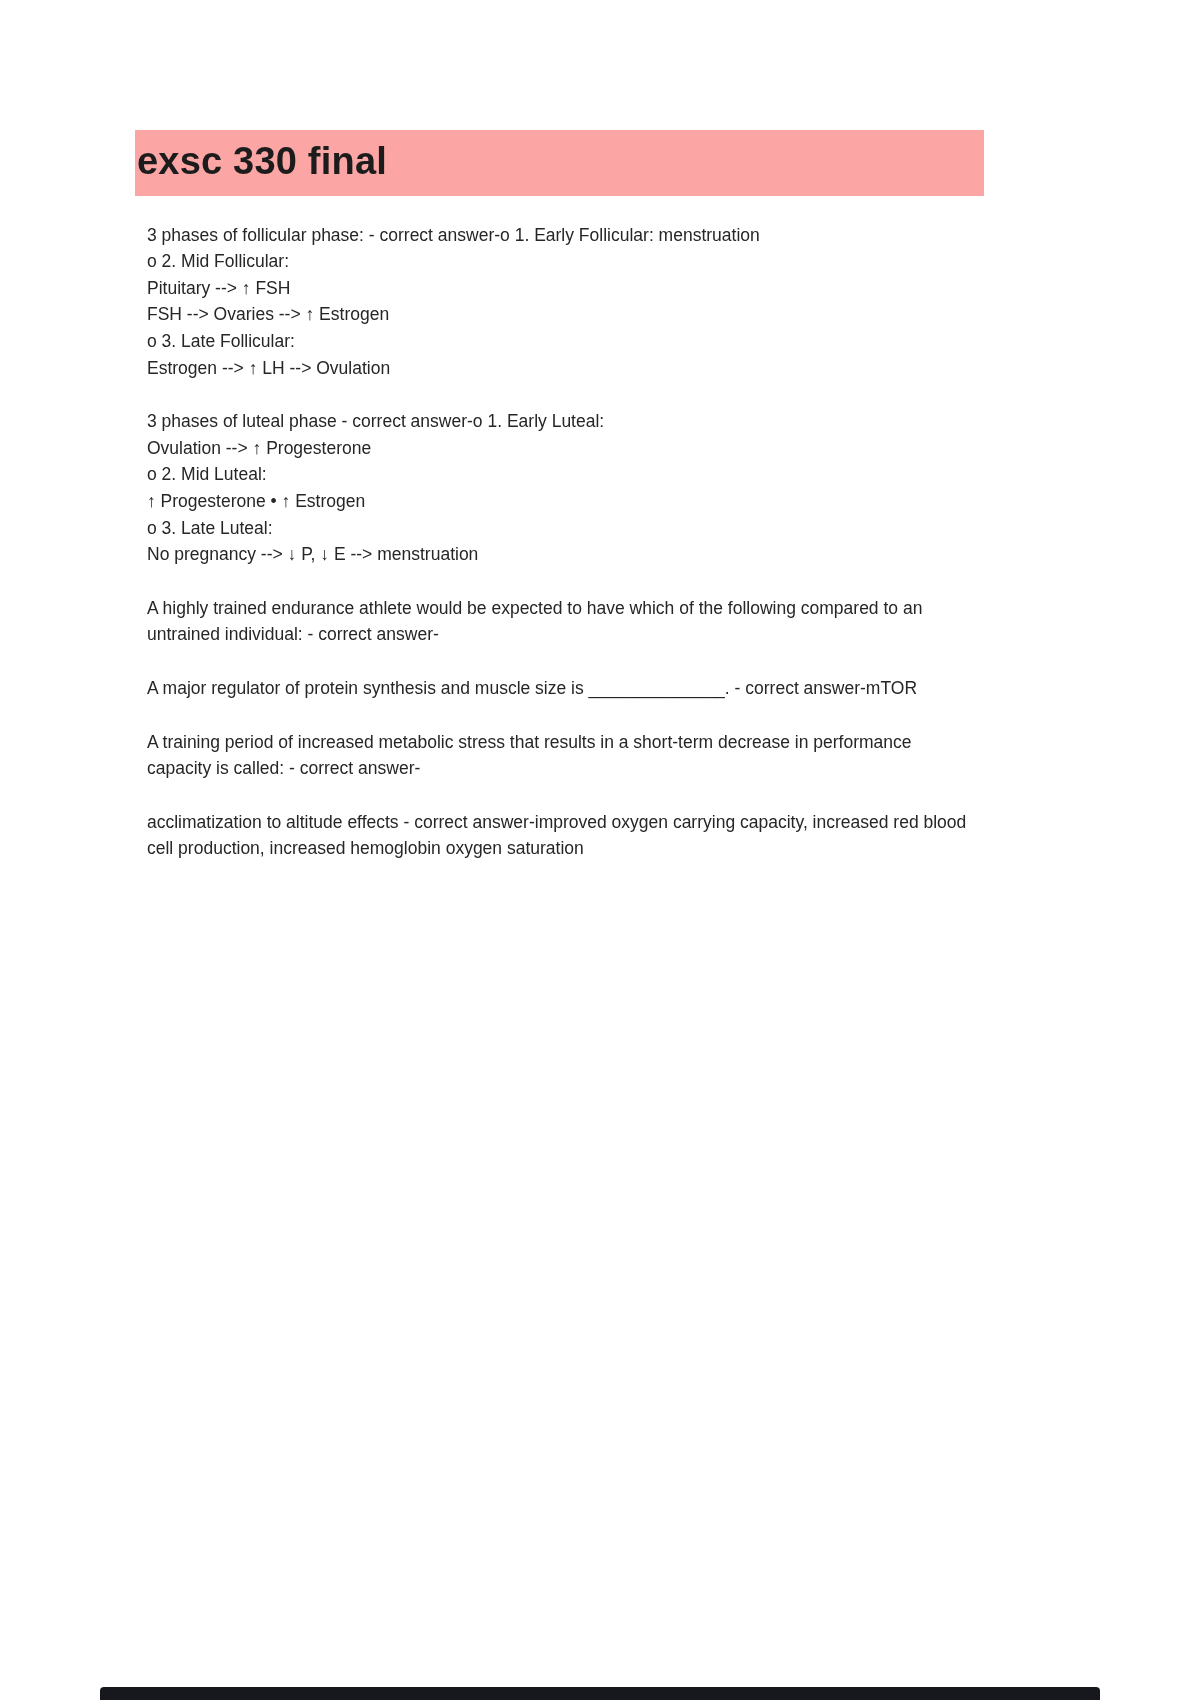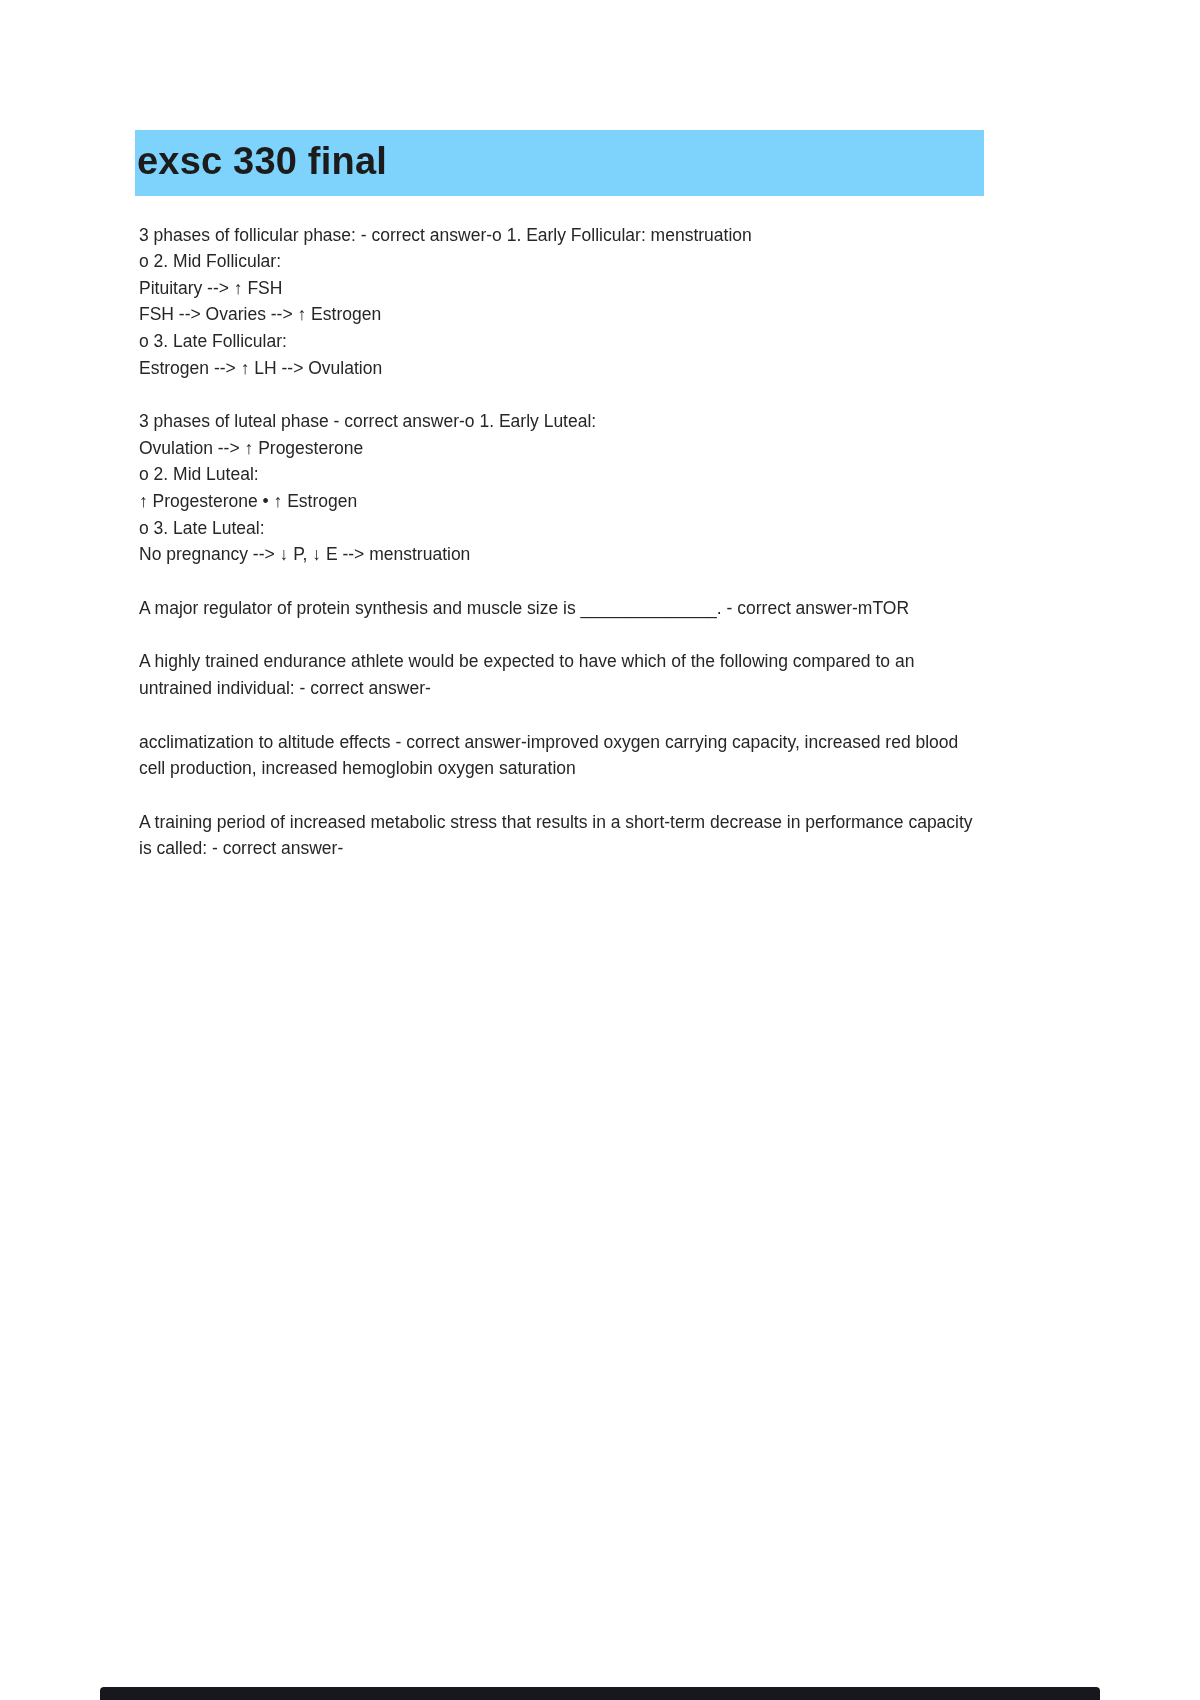--- a/index.html
+++ b/index.html
@@ -23,39 +23,39 @@
     height: 1700px;
     background: #ffffff;
   }
   .content {
     position: absolute;
     top: 130px;
     left: 135px;
     width: 845px;
   }
   .title-wrap {
-    background: #7dd3fc;
+    background: #fca5a5;
     padding: 10px 14px 12px 2px;
     margin-bottom: 26px;
     width: 833px;
   }
   h1.doc-title {
     margin: 0;
     font-size: 38px;
     line-height: 1.15;
     font-weight: 700;
     color: #1c1c1c;
     font-family: "Liberation Sans", sans-serif;
     letter-spacing: 0.2px;
   }
   .paragraphs p {
     white-space: pre-line;
     font-size: 17.5px;
     line-height: 1.52;
-    margin: 0 0 27px 4px;
+    margin: 0 0 27px 12px;
     color: #262626;
   }
   .footer-bar {
     position: absolute;
     left: 100px;
     bottom: 0;
     width: 1000px;
     height: 13px;
     background: #17171e;
     border-radius: 4px 4px 0 0;
@@ -75,20 +75,20 @@
 Pituitary --&gt; ↑ FSH
 FSH --&gt; Ovaries --&gt; ↑ Estrogen
 o 3. Late Follicular:
 Estrogen --&gt; ↑ LH --&gt; Ovulation</p>
         <p>3 phases of luteal phase - correct answer-o 1. Early Luteal:
 Ovulation --&gt; ↑ Progesterone
 o 2. Mid Luteal:
 ↑ Progesterone • ↑ Estrogen
 o 3. Late Luteal:
 No pregnancy --&gt; ↓ P, ↓ E --&gt; menstruation</p>
+        <p>A highly trained endurance athlete would be expected to have which of the following compared to an untrained individual: - correct answer-</p>
         <p>A major regulator of protein synthesis and muscle size is ______________. - correct answer-mTOR</p>
-        <p>A highly trained endurance athlete would be expected to have which of the following compared to an untrained individual: - correct answer-</p>
+        <p>A training period of increased metabolic stress that results in a short-term decrease in performance capacity is called: - correct answer-</p>
         <p>acclimatization to altitude effects - correct answer-improved oxygen carrying capacity, increased red blood cell production, increased hemoglobin oxygen saturation</p>
-        <p>A training period of increased metabolic stress that results in a short-term decrease in performance capacity is called: - correct answer-</p>
       </div>
   </div>
   <div class="footer-bar"></div>
 </div>
 
 </body></html>

